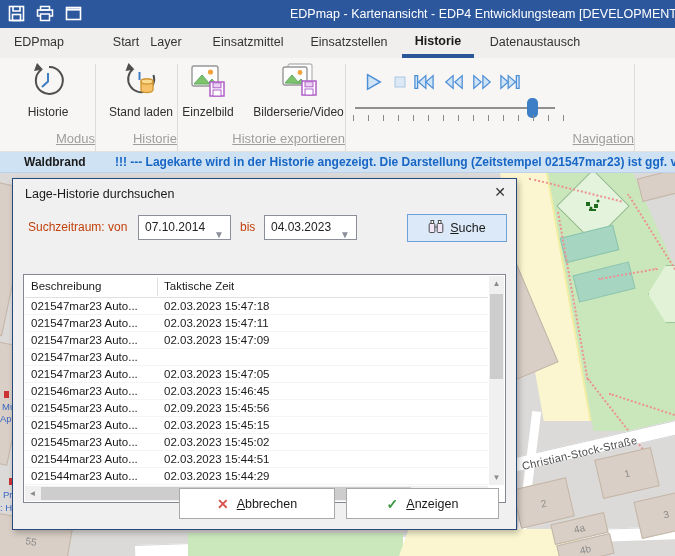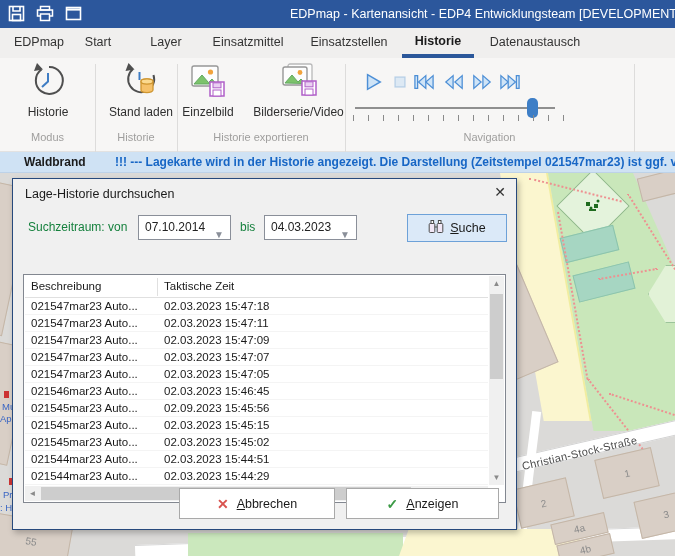--- a/index.html
+++ b/index.html
@@ -14,21 +14,21 @@
   .titlebar .title { position:absolute; left:290px; top:7px; color:#fff; font-size:12.5px; white-space:nowrap; }
 
   
   .tabbar { position:absolute; left:0; top:28px; width:675px; height:30px; background:#f0efee; }
   .tab { position:absolute; top:0; height:30px; line-height:29px; color:#333; font-size:12.5px; text-align:center; cursor:default; }
   .tab.active { font-weight:bold; color:#1b1b1b; border-bottom:4px solid #2b579a; line-height:27px; }
 
   
   .ribbon { position:absolute; left:0; top:58px; width:675px; height:94px; background:#f7f6f5; border-bottom:1px solid #e3e2e1; }
   .rib-sep { position:absolute; top:6px; height:120px; width:1px; background:#dddcdb; }
-  .rib-grouplabel { position:absolute; top:73px; height:16px; text-align:center; color:#9f9e9d; font-size:11px; }
+  .rib-grouplabel { position:absolute; top:73px; height:16px; text-align:right; color:#9f9e9d; font-size:13px;text-decoration:underline; }
   .bigbtn { position:absolute; top:4px; height:66px; display:flex; flex-direction:column; align-items:center; justify-content:flex-start; cursor:default; }
   .bigbtn .lbl { font-size:12px; color:#2f2f2f; margin-top:2px; white-space:nowrap; }
   .navbtn { position:absolute; top:12px; width:26px; height:24px; display:flex; align-items:center; justify-content:center; }
   .slider-track { position:absolute; left:355px; top:49px; width:200px; height:2px; background:#8f8f8f; }
   .slider-thumb { position:absolute; left:527px; top:40px; width:11px; height:20px; background:#3e7ec6; border-radius:5px; }
   .slider-ticks { position:absolute; left:353px; top:57px; width:212px; height:6px;
       background:repeating-linear-gradient(to right,#8a8a8a 0 1px,transparent 1px 15px); }
 
   
   .warnbar { position:absolute; left:0; top:152px; width:675px; height:21px; background:#cfe2f4;
@@ -43,21 +43,21 @@
          color:#8b8b8b; font-size:10px; }
   .dot-path { position:absolute; border-top:2px dotted #ee9191; height:0; }
   .poi-blue { position:absolute; color:#3a66c4; font-size:9.5px; white-space:nowrap; }
   .poi-red  { position:absolute; background:#cc3333; width:5px; height:7px; }
 
   
   .dialog { position:absolute; left:12px; top:178px; width:505px; height:352px; background:#f0f0f0;
       border:1px solid #27497c; box-shadow:2px 3px 6px rgba(0,0,0,.25); z-index:10; }
   .dlg-title { position:absolute; left:12px; top:8px; font-size:12.5px; color:#1a1a1a; }
   .dlg-close { position:absolute; right:10px; top:5px; font-size:14px; color:#333; cursor:default; }
-  .dlg-label { position:absolute; font-size:12px; color:#15803d; }
+  .dlg-label { position:absolute; font-size:12px; color:#c2410c; }
   .combo { position:absolute; width:93px; height:25px; background:#fff; border:1px solid #8a8f99; font-size:12px;
       line-height:23px; padding-left:6px; }
   .combo .chev { position:absolute; right:6px; top:7px; color:#8a8f99; font-size:10px; }
   .btn-suche { position:absolute; left:394px; top:35px; width:100px; height:28px; background:#dbe9f8; border:1px solid #6da1d8;
       display:flex; align-items:center; justify-content:center; gap:6px; font-size:12.5px; color:#1a1a1a; }
   .ul-first { display:inline-block; }
   .ul-first::first-letter { text-decoration:underline; }
 
   .lv { position:absolute; left:10px; top:72px; width:483px; height:229px; background:#fff; border:1px solid #828790;margin-top:23px; }
   .lv-header { position:absolute; left:1px; top:1px; right:17px; height:22px; background:#fff; border-bottom:1px solid #e0e0e0;
@@ -106,21 +106,21 @@
             <rect x="1.5" y="2.5" width="14" height="12" fill="none" stroke="#fff" stroke-width="1.6"></rect>
             <path d="M1.5 4.5 h14" stroke="#fff" stroke-width="2.2"></path>
           </svg>
         </span>
     </div>
     <span class="title">EDPmap - Kartenansicht - EDP4 Entwicklungsteam  [DEVELOPMENT Snap</span>
   </div>
 
   <div class="tabbar">
     <div class="tab" style="left:4px;width:70px">EDPmap</div>
-    <div class="tab" style="left:72px;width:52px">Start</div>
+    <div class="tab" style="left:100px;width:52px">Start</div>
     <div class="tab" style="left:140px;width:52px">Layer</div>
     <div class="tab" style="left:200px;width:96px">Einsatzmittel</div>
     <div class="tab" style="left:300px;width:98px">Einsatzstellen</div>
     <div class="tab active" style="left:402px;width:72px">Historie</div>
     <div class="tab" style="left:480px;width:110px">Datenaustausch</div>
   </div>
 
   <div class="ribbon">
     <div class="rib-sep" style="left:95px"></div>
     <div class="rib-sep" style="left:177px"></div>
@@ -321,21 +321,20 @@
           <div class="lv-row">
           <span class="c1">021547mar23 Auto...</span>
           <span class="c2">02.03.2023 15:47:11</span>
         </div>
           <div class="lv-row">
           <span class="c1">021547mar23 Auto...</span>
           <span class="c2">02.03.2023 15:47:09</span>
         </div>
           <div class="lv-row">
           <span class="c1">021547mar23 Auto...</span>
-          <span class="c2">02.03.2023 15:47:07</span>
         </div>
           <div class="lv-row">
           <span class="c1">021547mar23 Auto...</span>
           <span class="c2">02.03.2023 15:47:05</span>
         </div>
           <div class="lv-row">
           <span class="c1">021546mar23 Auto...</span>
           <span class="c2">02.03.2023 15:46:45</span>
         </div>
           <div class="lv-row">

